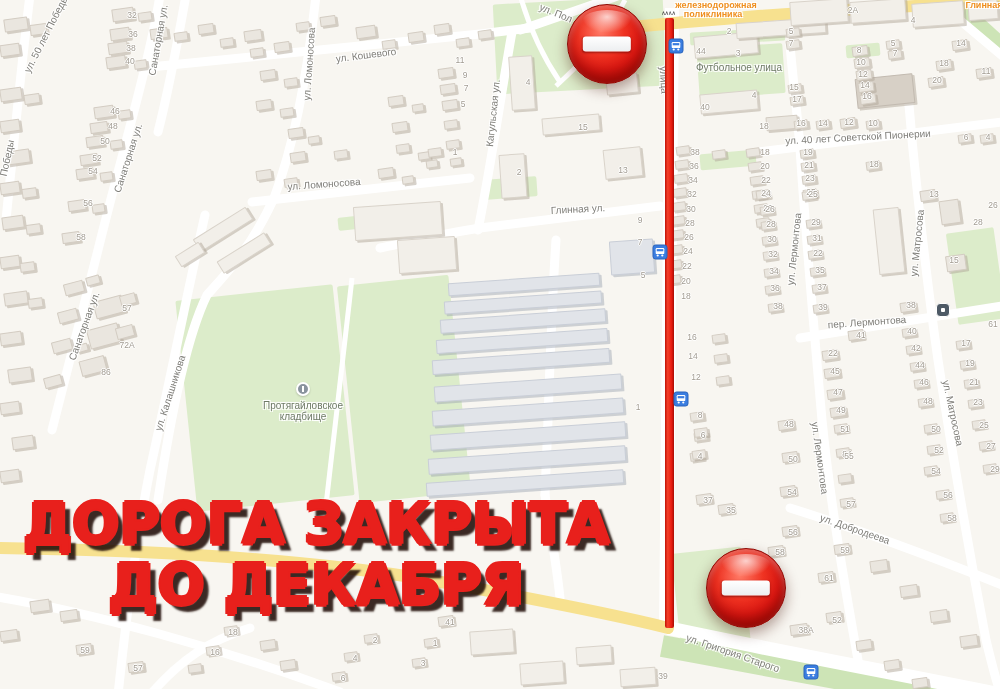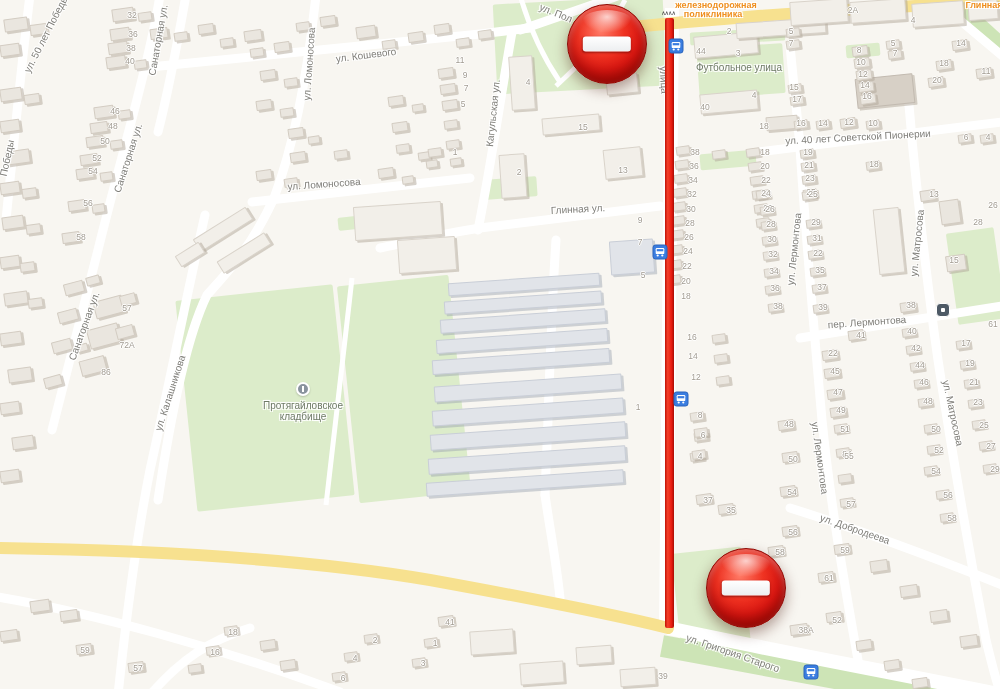--- a/index.html
+++ b/index.html
@@ -599,14 +599,18 @@
       <div class="no-entry" style="left: 607px; top: 44px; width: 80px; height: 80px;">
         <div class="gloss"></div>
         <div class="bar"></div>
       </div>
       <div class="no-entry" style="left: 746px; top: 588px; width: 80px; height: 80px;">
         <div class="gloss"></div>
         <div class="bar"></div>
       </div>
     </div>
 
+  <div id="banner">
+    <span class="ln">ДОРОГА ЗАКРЫТА</span><br>
+    <span class="ln">ДО ДЕКАБРЯ</span>
+  </div>
 
 </div>
 
 </body></html>

